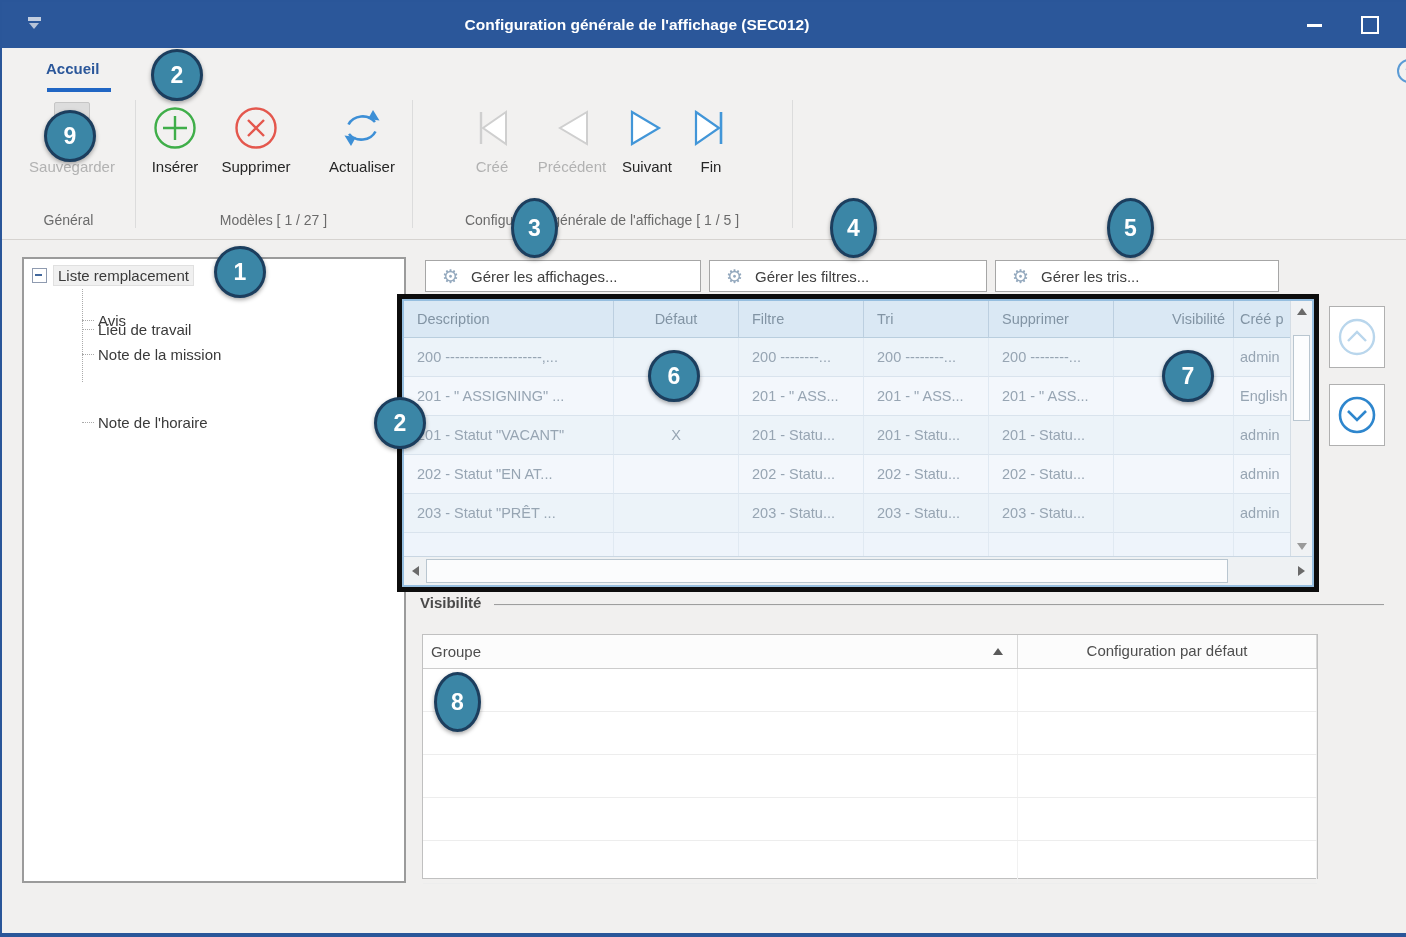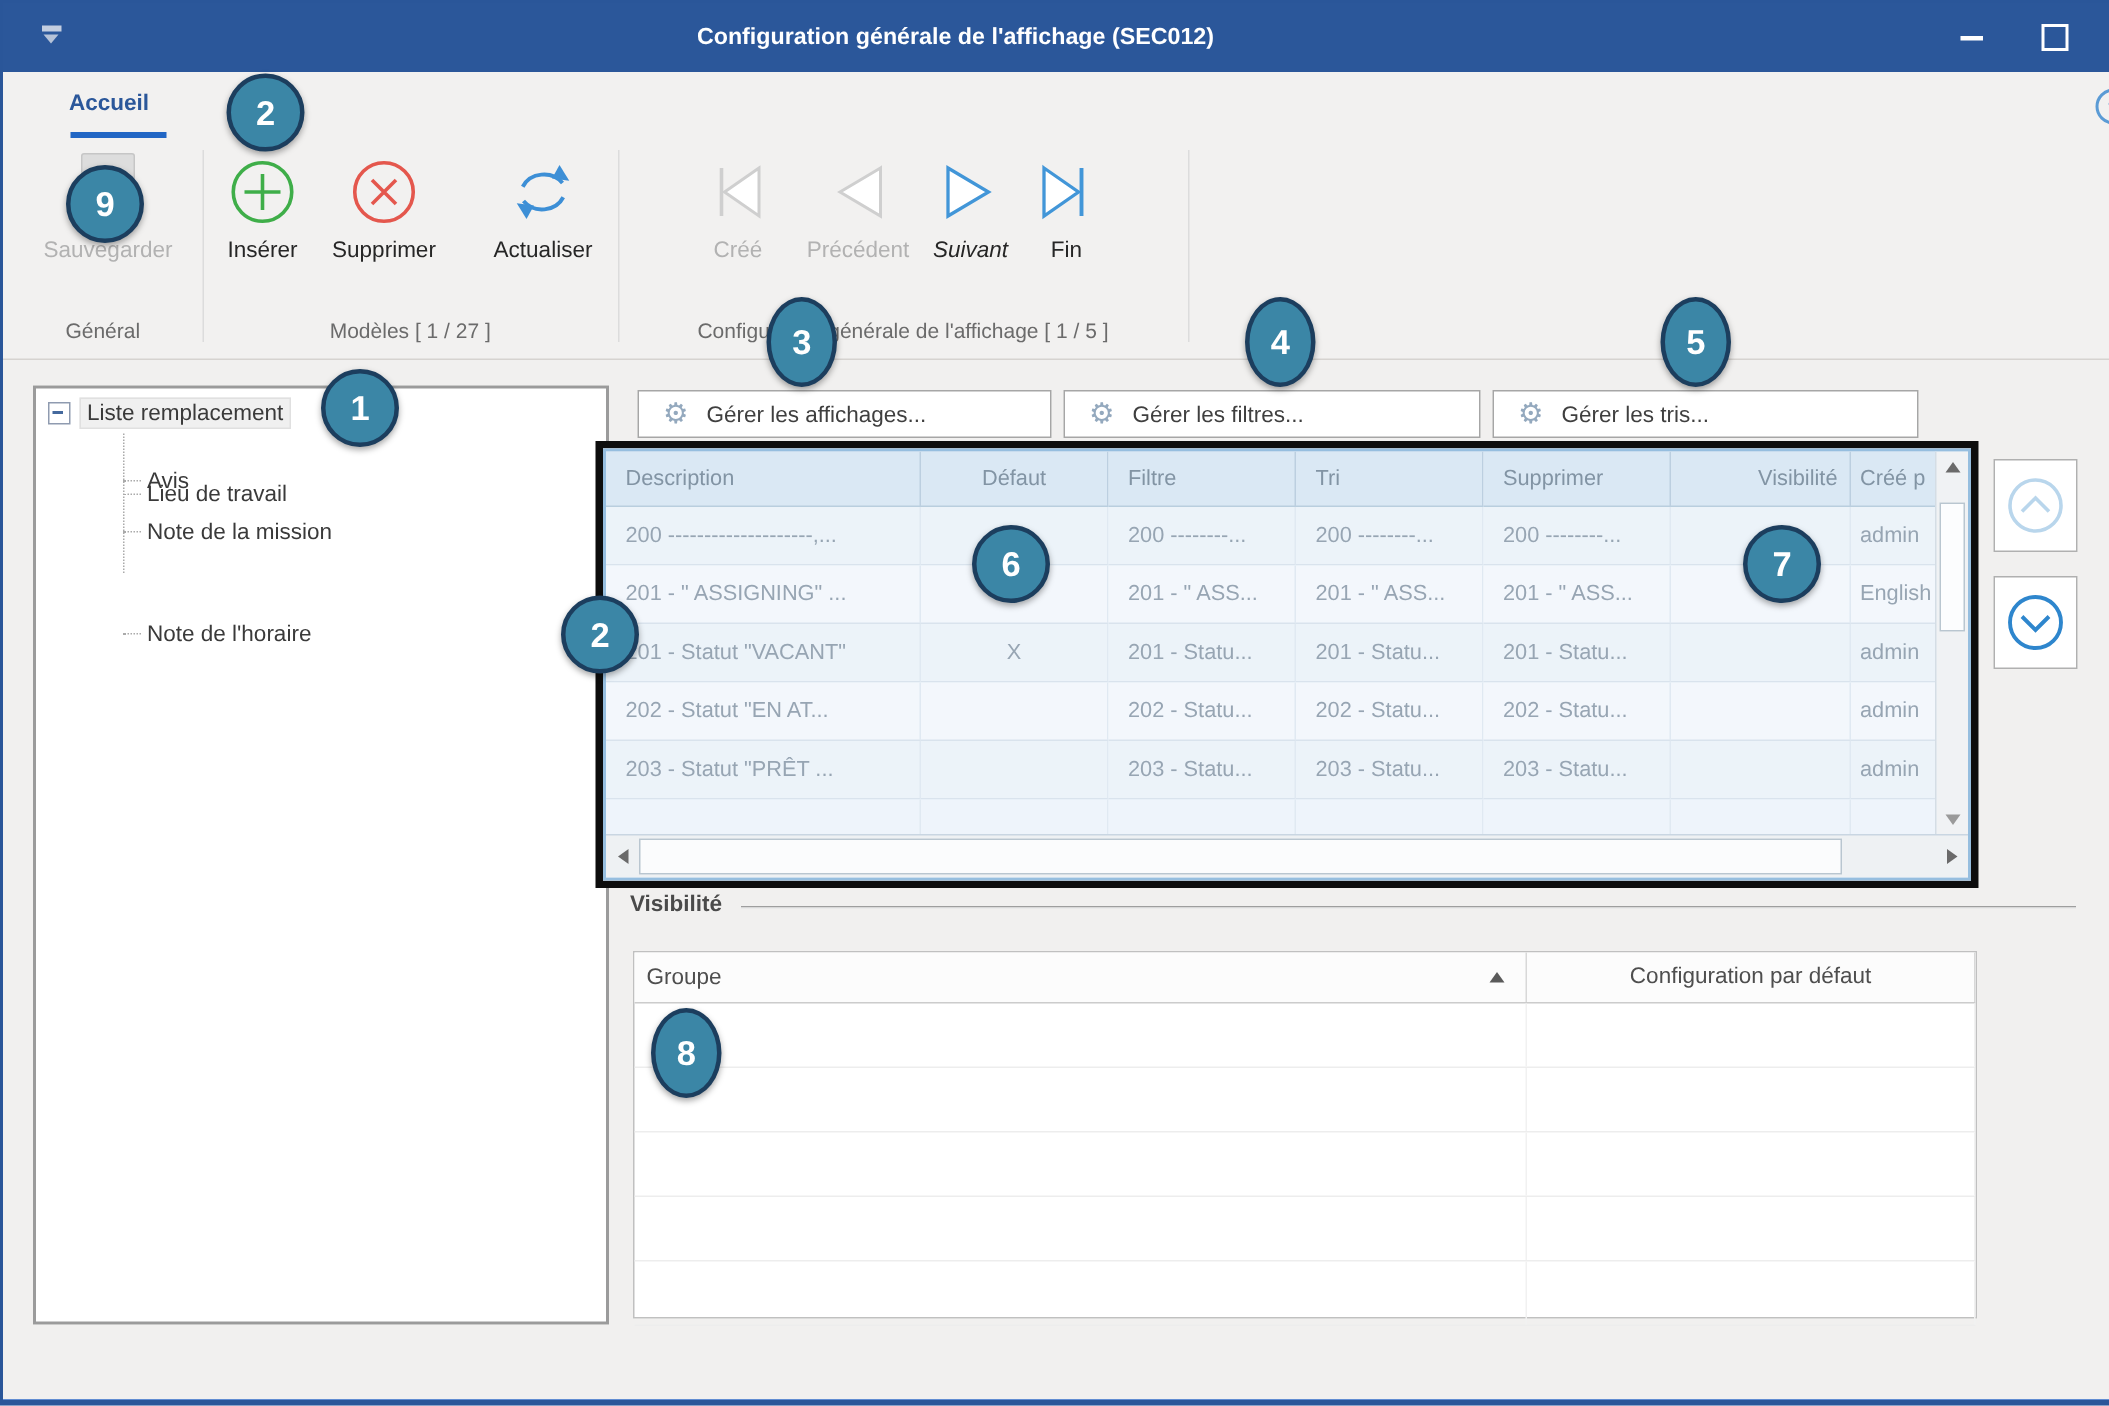--- a/index.html
+++ b/index.html
@@ -185,21 +185,21 @@
       <div class="rlab">Créé</div>
     </div>
     <div class="rbtn disabled" style="left:528px;width:84px;">
       <div class="ric">
         <svg width="48" height="42" viewBox="0 0 48 42">
             <path d="M39 5L12 21l27 16z" fill="#ffffff" stroke="#cfcfcf" stroke-width="2"></path>
           </svg>
       </div>
       <div class="rlab">Précédent</div>
     </div>
-    <div class="rbtn" style="left:610px;width:70px;font-style:italic;">
+    <div class="rbtn" style="left:610px;width:70px;">
       <div class="ric">
         <svg width="48" height="42" viewBox="0 0 48 42">
             <path d="M9 5l27 16L9 37z" fill="#ffffff" stroke="#4296d8" stroke-width="2.2"></path>
           </svg>
       </div>
       <div class="rlab">Suivant</div>
     </div>
     <div class="rbtn" style="left:680px;width:58px;">
       <div class="ric">
         <svg width="48" height="42" viewBox="0 0 48 42">

